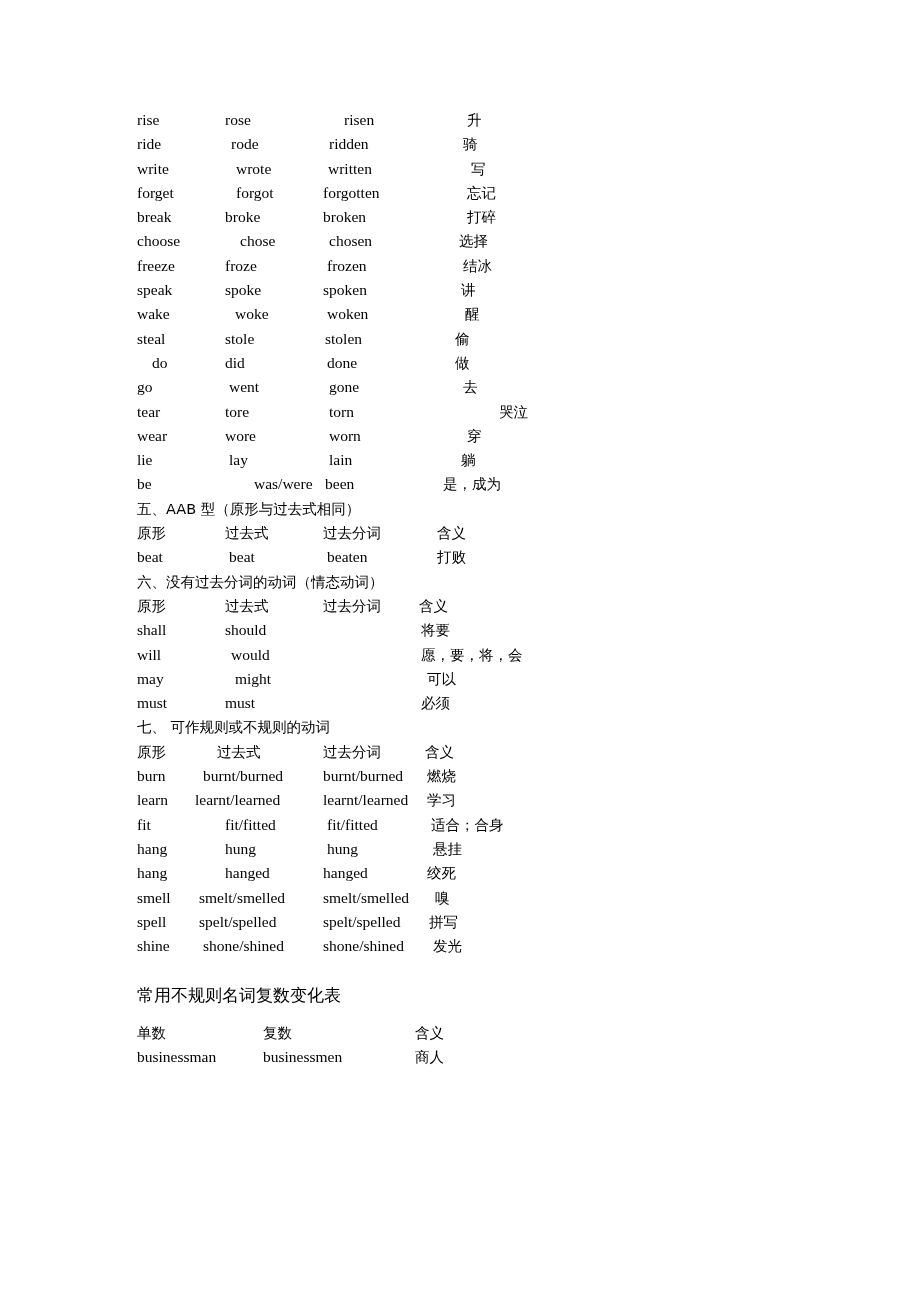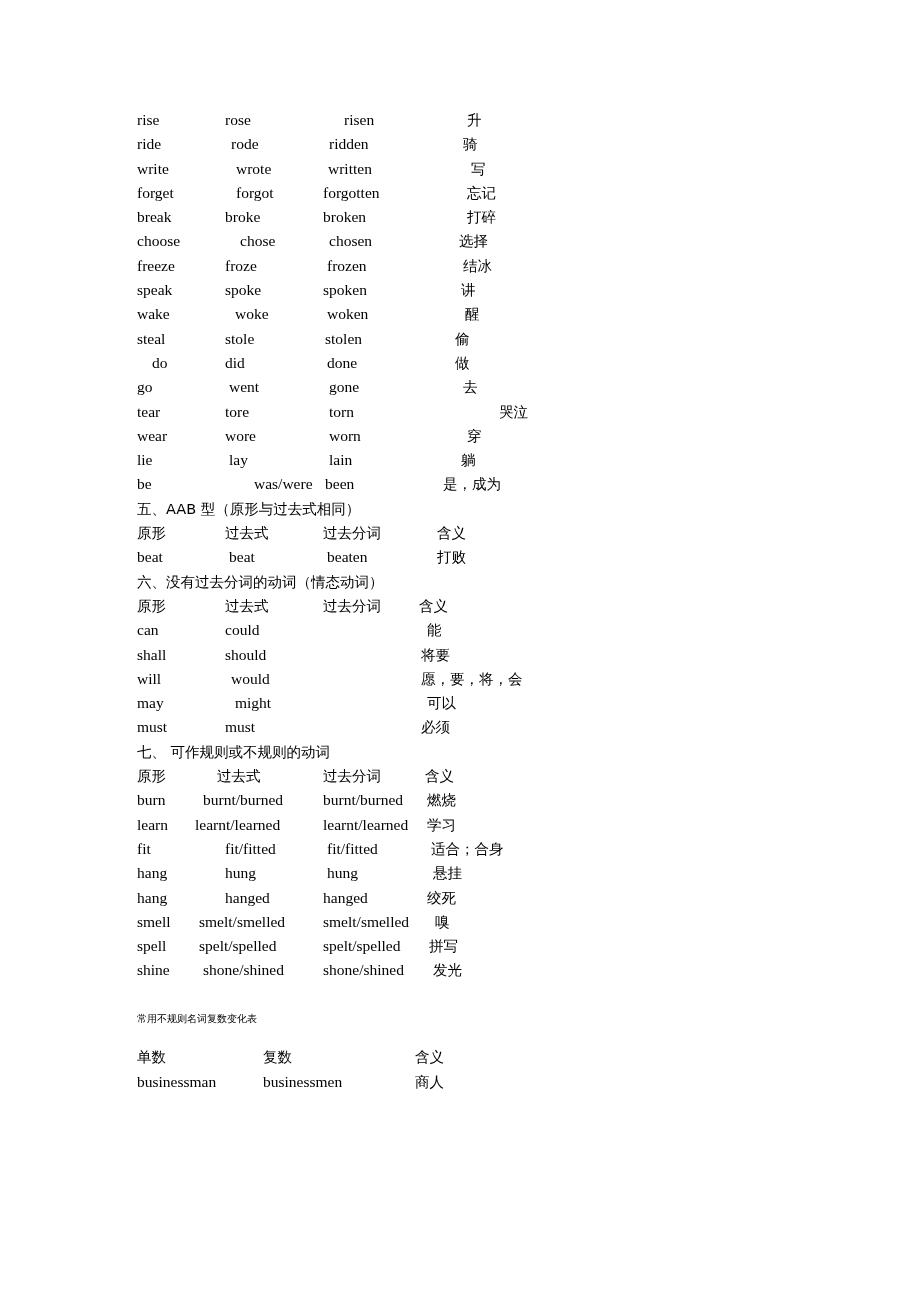--- a/index.html
+++ b/index.html
@@ -66,21 +66,21 @@
   }
   .spacer-sm {
     height: 14px;
   }
   .noun-title {
     position: relative;
     height: 24.3px;
     line-height: 24.3px;
     white-space: nowrap;
     font-family: "DejaVu Sans", "Liberation Sans", sans-serif;
-    font-size: 10px;
+    font-size: 17px;
   }
 </style>
 </head>
 <body>
 
 <div class="page">
   <div class="content">
 
     <div id="tbl-abc">
         <div class="row">
@@ -198,25 +198,20 @@
       </div>
 
     <div class="sec-title">六、没有过去分词的动词（情态动词）</div>
     <div class="hdr">
       <span class="cell" style="left:0px">原形</span>
       <span class="cell" style="left:88px">过去式</span>
       <span class="cell" style="left:186px">过去分词</span>
       <span class="cell" style="left:282px">含义</span>
     </div>
     <div id="tbl-six">
-        <div class="row">
-          <span class="cell" style="left: 0px;">can</span>
-          <span class="cell" style="left: 88px;">could</span>
-          <span class="cell cn" style="left: 290px;">能</span>
-        </div>
         <div class="row">
           <span class="cell" style="left: 0px;">shall</span>
           <span class="cell" style="left: 88px;">should</span>
           <span class="cell cn" style="left: 284px;">将要</span>
         </div>
         <div class="row">
           <span class="cell" style="left: 0px;">will</span>
           <span class="cell" style="left: 94px;">would</span>
           <span class="cell cn" style="left: 284px;">愿，要，将，会</span>
         </div>

